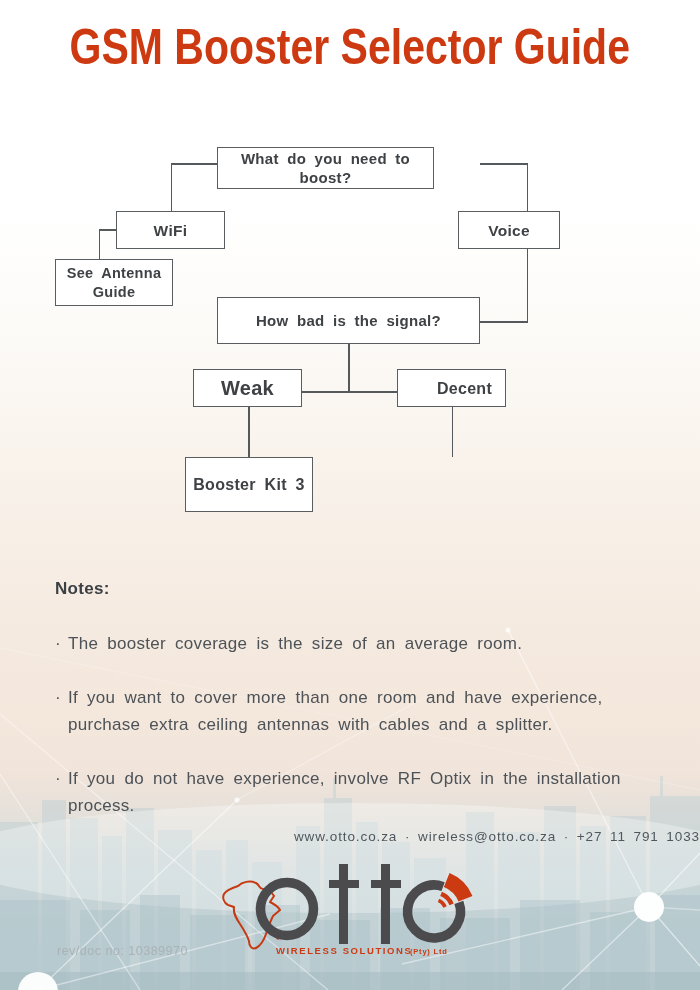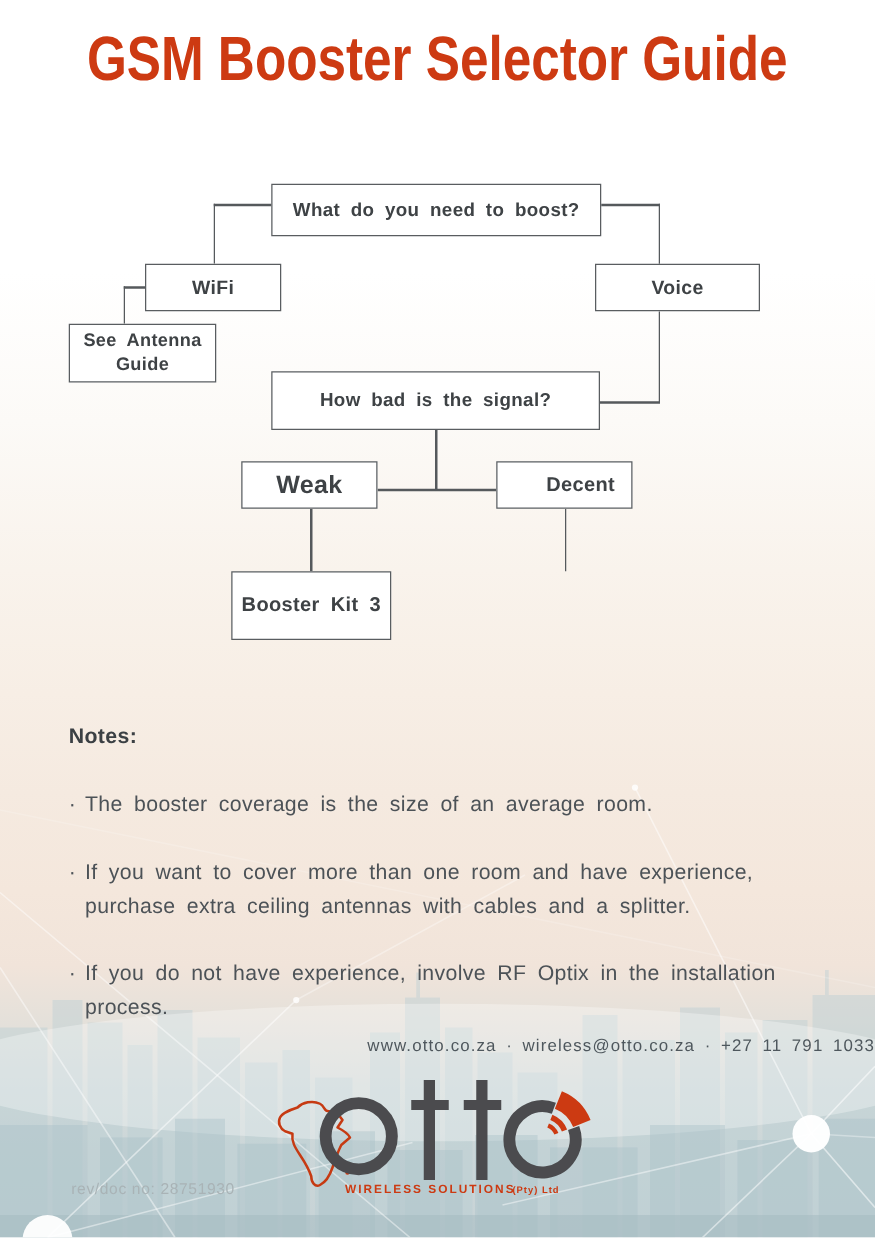--- a/index.html
+++ b/index.html
@@ -197,25 +197,25 @@
     <div class="ln" style="left:526.5px; top:163px; width:1.5px; height:49px;"></div>
     <div class="ln" style="left:99px; top:229px; width:18px; height:1.5px;"></div>
     <div class="ln" style="left:98.5px; top:229px; width:1.5px; height:30px;"></div>
     <div class="ln" style="left:526.5px; top:249px; width:1.5px; height:73px;"></div>
     <div class="ln" style="left:480px; top:321px; width:48px; height:1.5px;"></div>
     <div class="ln" style="left:348px; top:344px; width:1.5px; height:48px;"></div>
     <div class="ln" style="left:302px; top:391px; width:95px; height:1.5px;"></div>
     <div class="ln" style="left:248px; top:407px; width:1.5px; height:50px;"></div>
     <div class="ln" style="left:451.5px; top:407px; width:1.5px; height:50px;"></div>
 
-    <div class="fc-box" style="left:217px; top:147px; width:264px; height:42px;">What do you need to boost?</div>
+    <div class="fc-box" style="left:217px; top:147px; width:217px; height:42px;">What do you need to boost?</div>
 
     <div class="fc-box" style="left:116px; top:211px; width:109px; height:38px; font-size:15.5px;">WiFi</div>
 
-    <div class="fc-box" style="left:476px; top:211px; width:132px; height:38px; font-size:15.5px;">Voice</div>
+    <div class="fc-box" style="left:458px; top:211px; width:102px; height:38px; font-size:15.5px;">Voice</div>
 
     <div class="fc-box" style="left:55px; top:259px; width:118px; height:47px; font-size:14.5px; flex-direction:column;">
       <div>See Antenna</div>
       <div>Guide</div>
     </div>
 
     <div class="fc-box" style="left:217px; top:297px; width:263px; height:47px;">How bad is the signal?</div>
 
     <div class="fc-box" style="left:193px; top:369px; width:109px; height:38px; font-size:20px;">Weak</div>
 
@@ -289,16 +289,16 @@
           <path d="M 227.1 49.0 A 12 12 0 0 0 220.5 42.4" stroke-width="3.5"></path>
           <path d="M 233.6 46.4 A 19 19 0 0 0 223.1 35.9" stroke-width="4.5"></path>
           <path d="M 247.5 40.8 A 34 34 0 0 0 228.7 22.0" stroke-width="15"></path>
         </g>
 
         <text x="58" y="96" font-size="9.5" font-weight="bold" letter-spacing="1.6" fill="#cc3a12" font-family="Liberation Sans, sans-serif">WIRELESS SOLUTIONS</text>
         <text x="192" y="96" font-size="7.5" font-weight="bold" letter-spacing="0.8" fill="#cc3a12" font-family="Liberation Sans, sans-serif">(Pty) Ltd</text>
       </svg>
     </div>
 
-    <div class="rev-doc">rev/doc no: 28751930</div>
+    <div class="rev-doc">rev/doc no: 10389970</div>
 
   </div>
 </div>
 
 </body></html>

